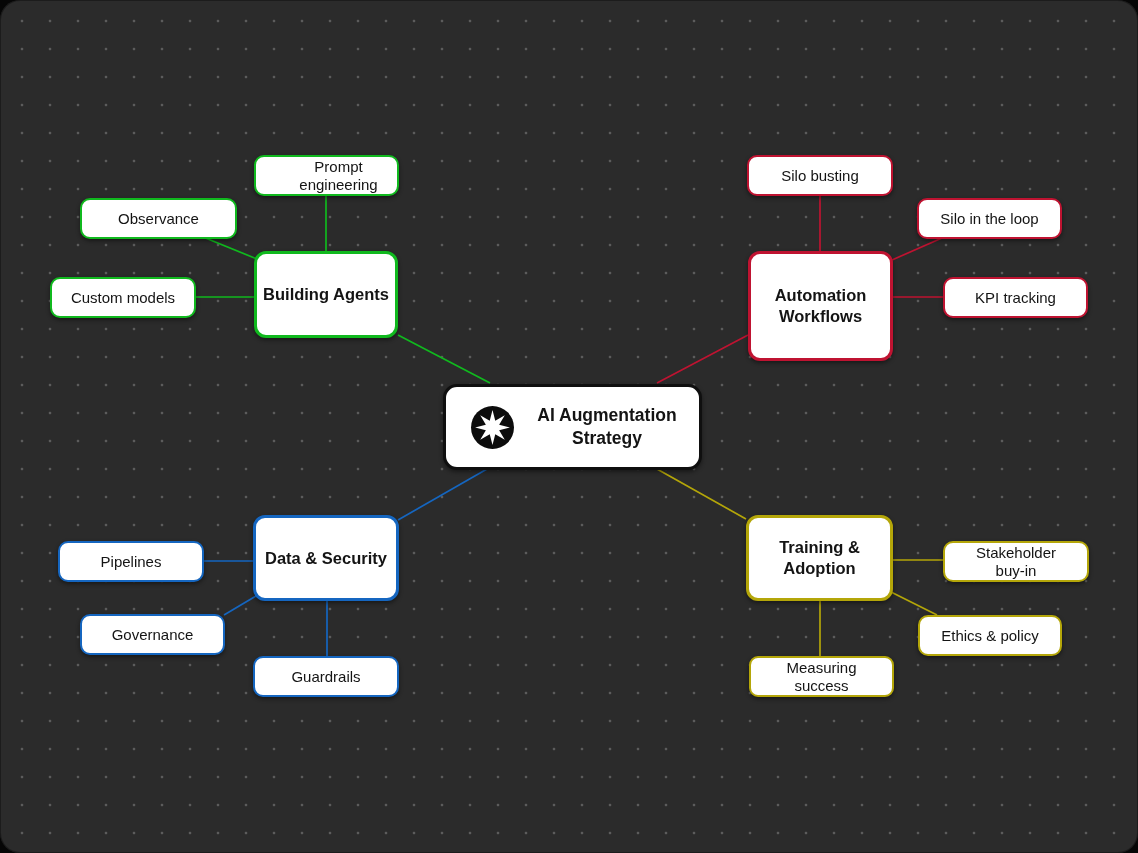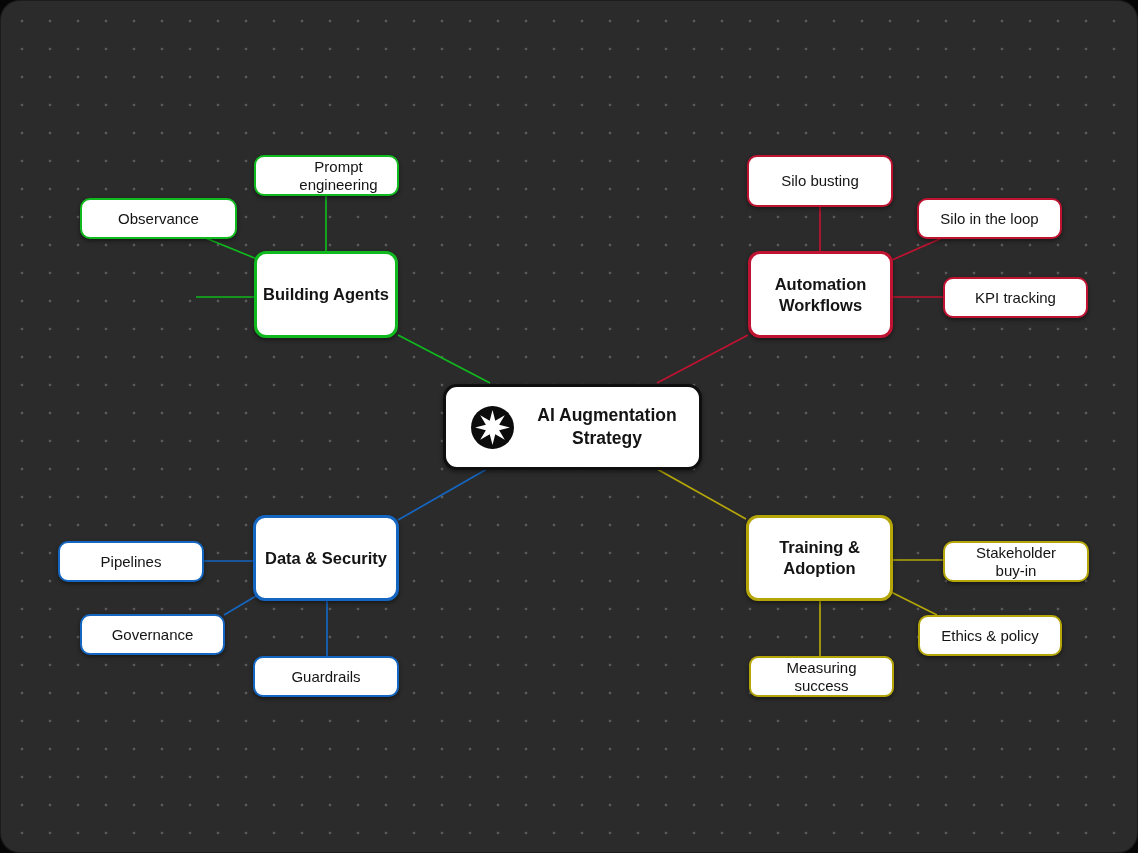--- a/index.html
+++ b/index.html
@@ -107,34 +107,37 @@
     <line x1="937" y1="615" x2="891" y2="592" stroke-width="1.7" stroke="#b4a609"></line>
     <line x1="820" y1="656" x2="820" y2="600" stroke-width="1.7" stroke="#b4a609"></line>
   </svg>
 
   <div class="node child wrap2" style="left: 254px; top: 155px; width: 145px; height: 41px; border-color: rgb(16, 185, 30); padding-left: 24px;">
     <span class="label">Prompt engineering</span>
   </div>
   <div class="node child nowrap" style="left: 80px; top: 198px; width: 157px; height: 41px; border-color: rgb(16, 185, 30);">
     <span class="label">Observance</span>
   </div>
+  <div class="node child nowrap" style="left: 50px; top: 277px; width: 146px; height: 41px; border-color: rgb(16, 185, 30);">
+    <span class="label">Custom models</span>
+  </div>
   <div class="node parent nowrap" style="left: 254px; top: 251px; width: 144px; height: 87px; border-color: rgb(16, 185, 30);">
     <span class="label">Building Agents</span>
   </div>
 
-  <div class="node child nowrap" style="left: 747px; top: 155px; width: 146px; height: 52px; border-color: rgb(191, 19, 49);">
+  <div class="node child nowrap" style="left: 747px; top: 155px; width: 146px; height: 41px; border-color: rgb(191, 19, 49);">
     <span class="label">Silo busting</span>
   </div>
   <div class="node child nowrap" style="left: 917px; top: 198px; width: 145px; height: 41px; border-color: rgb(191, 19, 49);">
     <span class="label">Silo in the loop</span>
   </div>
   <div class="node child nowrap" style="left: 943px; top: 277px; width: 145px; height: 41px; border-color: rgb(191, 19, 49);">
     <span class="label">KPI tracking</span>
   </div>
-  <div class="node parent wrap2" style="left: 748px; top: 251px; width: 145px; height: 87px; border-color: rgb(191, 19, 49);">
+  <div class="node parent wrap2" style="left: 748px; top: 251px; width: 145px; height: 110px; border-color: rgb(191, 19, 49);">
     <span class="label">Automation Workflows</span>
   </div>
 
   <div class="node center" style="left:443px;top:384px;width:259px;height:86px">
     <span class="center-icon">
       <svg width="45" height="45" viewBox="0 0 44 44" xmlns="http://www.w3.org/2000/svg">
         <circle cx="22" cy="22" r="21" fill="#0c0c0c"></circle>
         <polygon fill="#ffffff" points="22,5 24.7,15.5 34,10 28.5,19.3 39,22 28.5,24.7 34,34 24.7,28.5 22,39 19.3,28.5 10,34 15.5,24.7 5,22 15.5,19.3 10,10 19.3,15.5"></polygon>
       </svg>
     </span>

